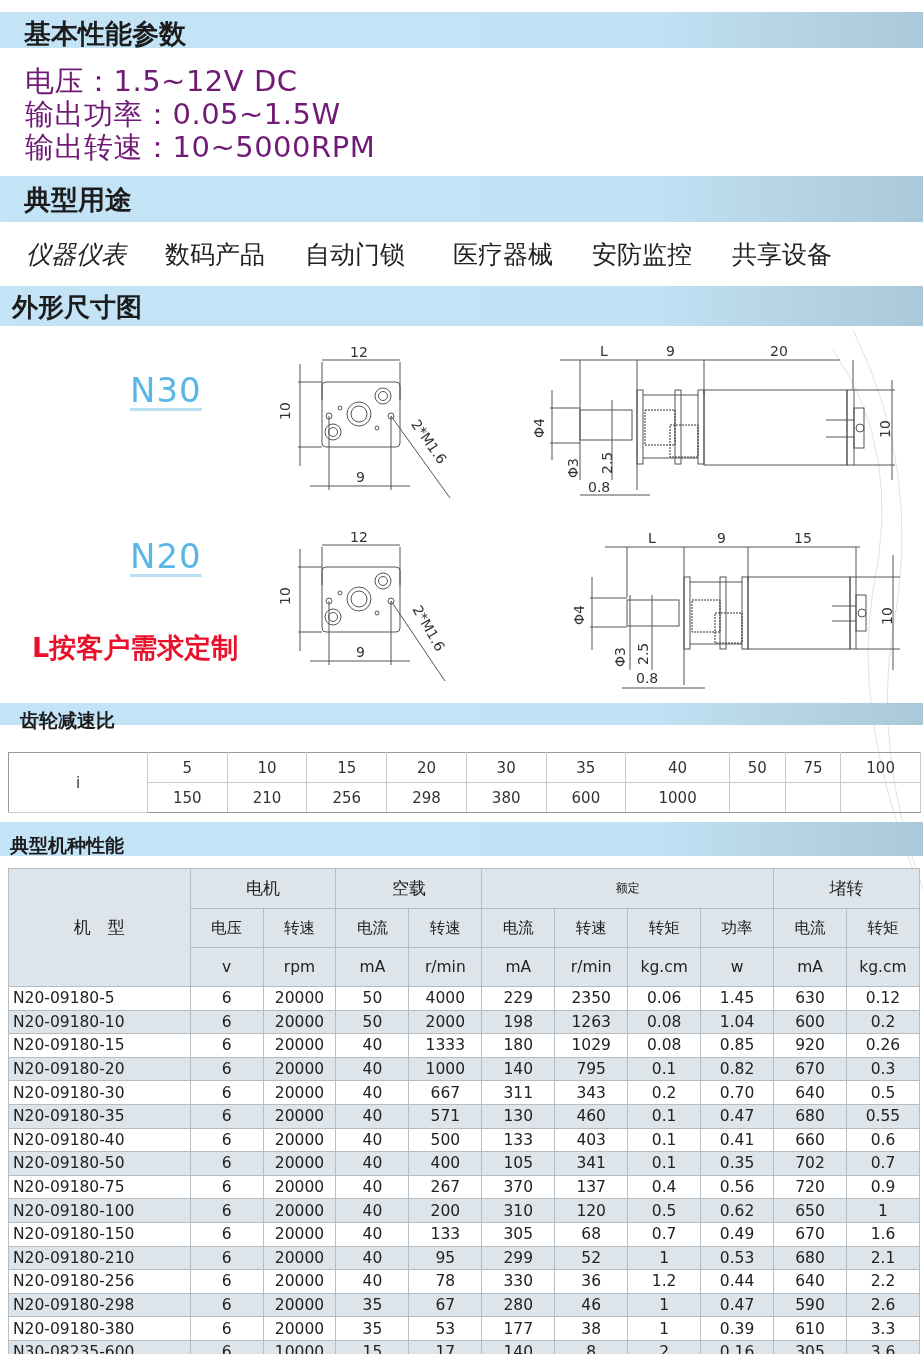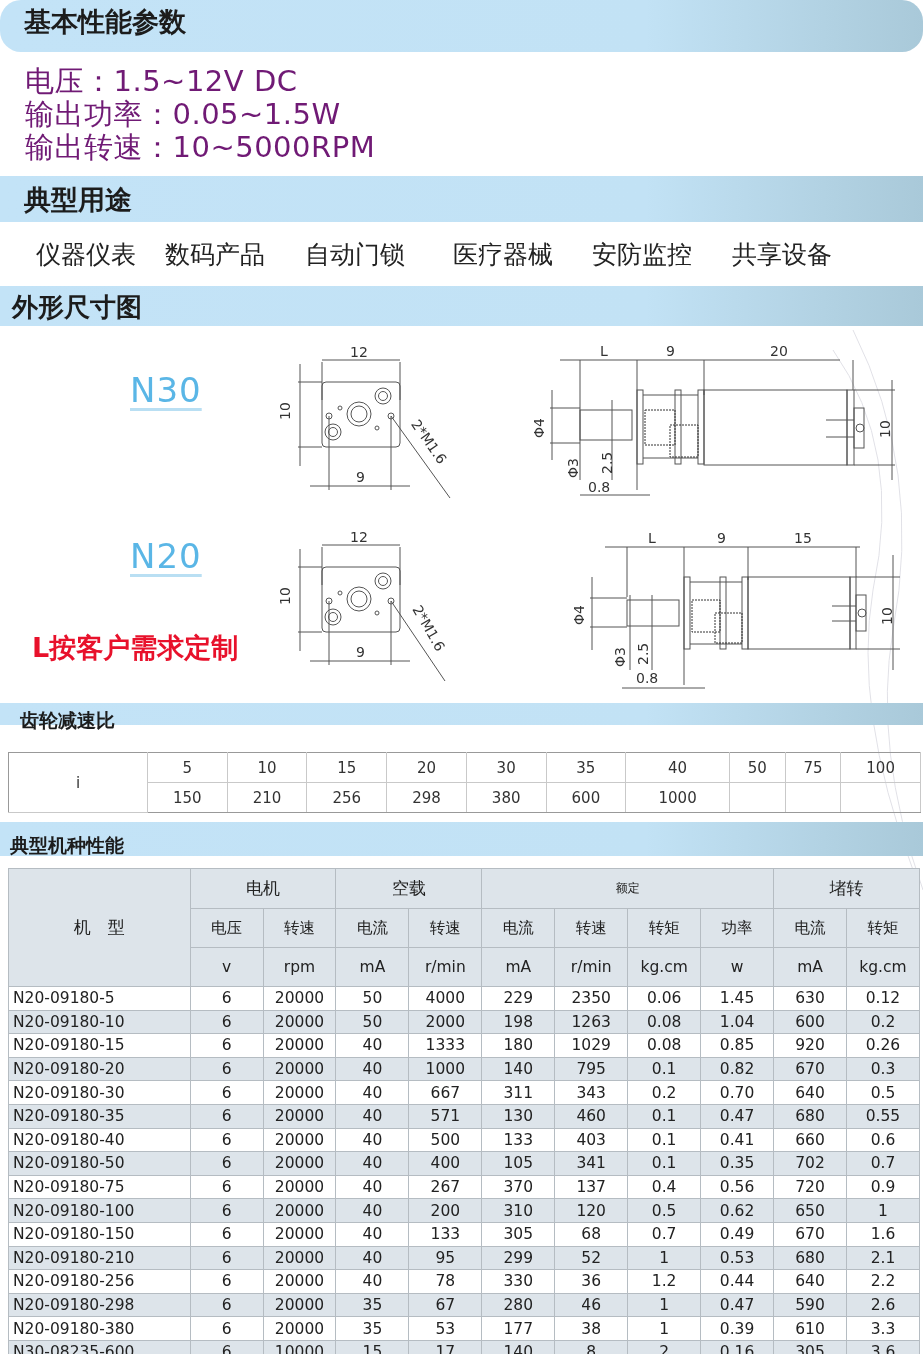--- a/index.html
+++ b/index.html
@@ -29,32 +29,32 @@
   .bgsketch{position:absolute;right:0;top:330px;width:110px;height:560px;opacity:0.35;}
 </style>
 </head>
 <body>
 
 <svg class="bgsketch" viewBox="0 0 110 560">
   <path d="M20 20 Q90 120 60 260 Q40 380 100 540" stroke="#aab" stroke-width="1" fill="none"></path>
   <path d="M40 0 Q110 140 80 300 Q60 420 110 560" stroke="#aab" stroke-width="1" fill="none"></path>
 </svg>
 
-<div class="band" style="top:0;height:52px;border-radius:21px;">
+<div class="band" style="top:12px;height:36px;">
   <span class="t" style="top:4px;font-size:27px;">基本性能参数</span>
 </div>
 <div class="spec" style="top:62px;">电压：1.5~12V DC</div>
 <div class="spec" style="top:95px;">输出功率：0.05~1.5W</div>
 <div class="spec" style="top:128px;">输出转速：10~5000RPM</div>
 
 <div class="band" style="top:176px;height:46px;">
   <span class="t" style="top:6px;font-size:27px;">典型用途</span>
 </div>
 <div class="use-row">
-  <span class="use" style="left:36px;">仪器仪表</span>
+  <span class="use" style="left:26px;font-style:italic;">仪器仪表</span>
   <span class="use" style="left:165px;">数码产品</span>
   <span class="use" style="left:305px;">自动门锁</span>
   <span class="use" style="left:453px;">医疗器械</span>
   <span class="use" style="left:592px;">安防监控</span>
   <span class="use" style="left:732px;">共享设备</span>
 </div>
 
 <div class="band" style="top:286px;height:40px;">
   <span class="t" style="left:12px;top:4px;font-size:26px;">外形尺寸图</span>
 </div>

